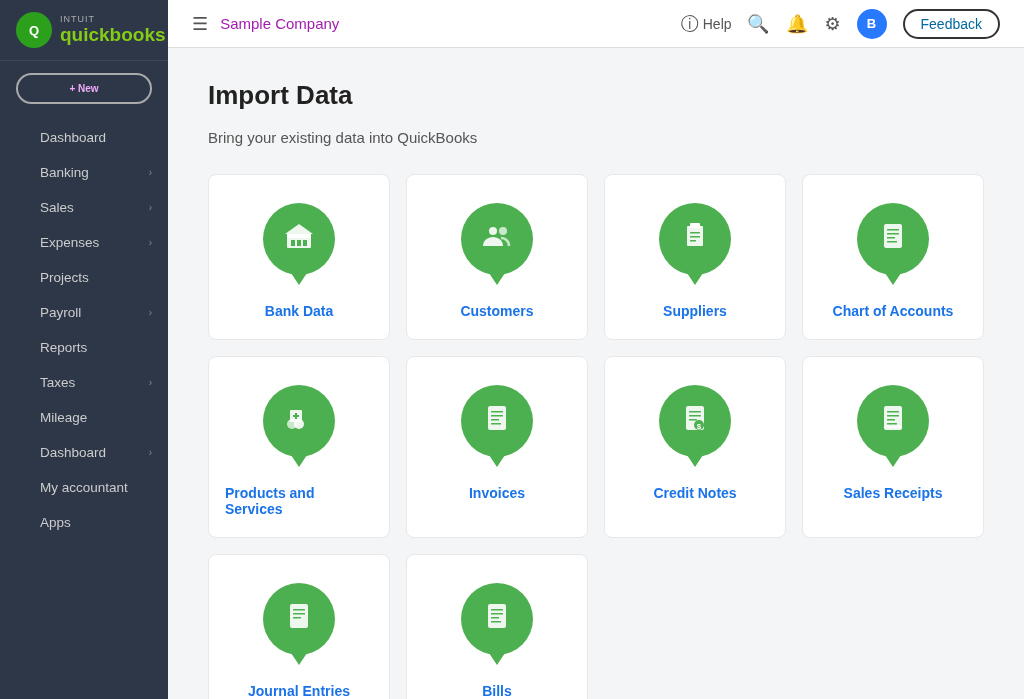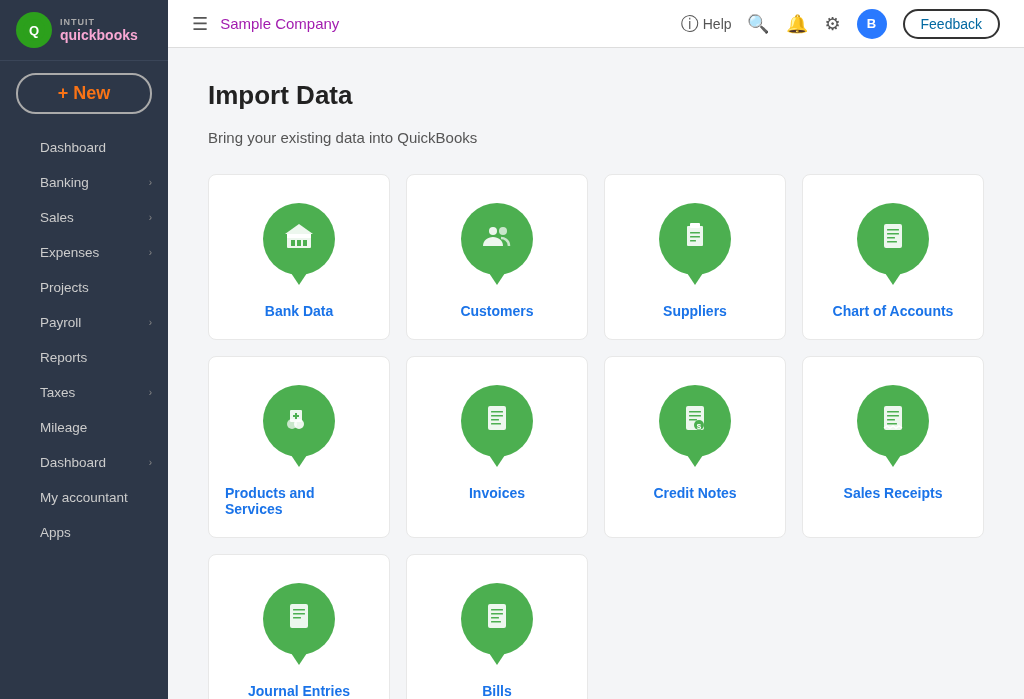--- a/index.html
+++ b/index.html
@@ -34,25 +34,25 @@
       justify-content: center;
       font-size: 10px;
       color: white;
       font-weight: bold;
       flex-shrink: 0;
     }
     .new-btn {
       margin: 12px 16px;
       background: transparent;
       border: 2px solid #aaa;
-      color: #f97316;
+      color: #f0abfc;
       padding: 8px 12px;
       border-radius: 20px;
       cursor: pointer;
-      font-size: 18px;
+      font-size: 10px;
       font-weight: 600;
       display: flex;
       align-items: center;
       gap: 6px;
       justify-content: center;
     }
 
     .sidebar-nav { flex: 1; padding: 4px 0; }
     .sidebar-item {
       display: flex;
@@ -229,22 +229,22 @@
 
 <aside class="sidebar">
   <div class="sidebar-logo">
     <div class="logo-icon">
       <svg width="22" height="22" viewBox="0 0 22 22" fill="none">
         <circle cx="11" cy="11" r="11" fill="#2ca01c"></circle>
         <text x="11" y="15.5" text-anchor="middle" fill="white" font-size="13" font-weight="bold" font-family="Arial">Q</text>
       </svg>
     </div>
     <div>
-      <div style="font-size:9px;color:#aaa;letter-spacing:1px;text-transform:uppercase;font-weight:bold;">intuit</div>
-      <div style="font-size:14px;font-weight:bold;color:#f9a8d4;">quickbooks</div>
+      <div style="font-size:9px;color:#aaa;letter-spacing:1px;text-transform:uppercase;">intuit</div>
+      <div style="font-size:19px;font-weight:bold;color:#84cc16;">quickbooks</div>
     </div>
   </div>
 
   <button class="new-btn">+ New</button>
 
   <nav class="sidebar-nav">
   <div class="sidebar-item">
         <span>Dashboard</span>
       </div>
       <div class="sidebar-item">

